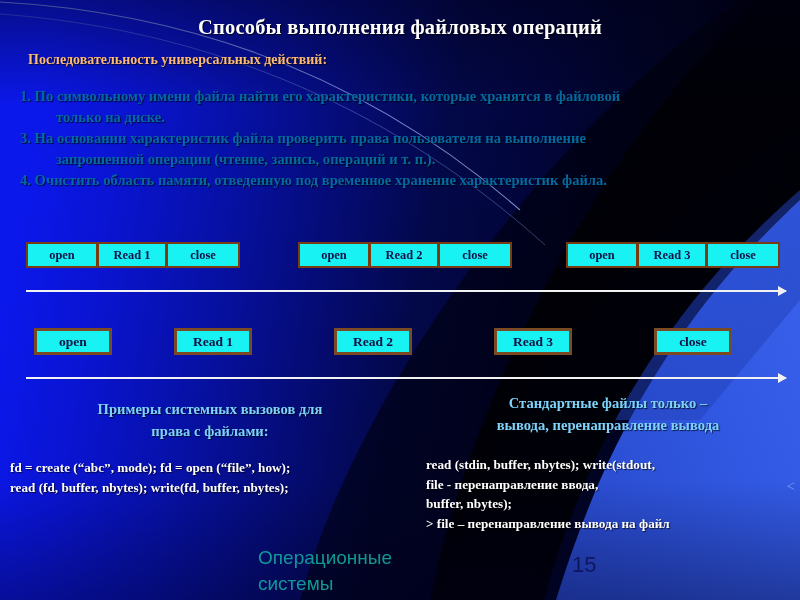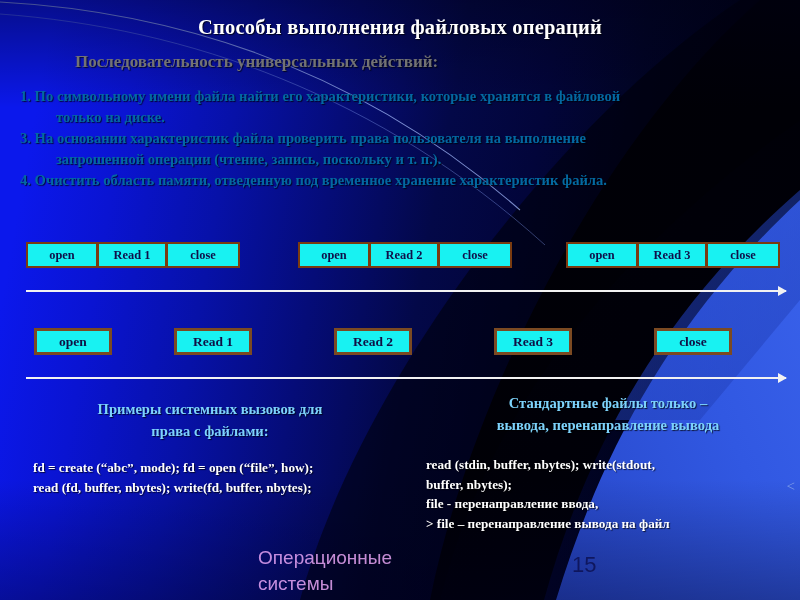--- a/index.html
+++ b/index.html
@@ -30,23 +30,22 @@
 
   
   .title {
     position:absolute; left:0; top:16px; width:800px; text-align:center;
     font-size:20.5px; font-weight:bold; color:#ffffff;
     letter-spacing:.2px;
     text-shadow:1px 1px 1px rgba(0,0,0,.75);
   }
   .subtitle {
     position:absolute; left:28px; top:52px;
-    font-size:17px; font-weight:bold; color:#737373;
-    text-shadow:1px 1px 1px rgba(0,0,0,.7);
-    margin-left:47px;
+    font-size:14px; font-weight:bold; color:#fdba74;
+    text-shadow:1px 1px 1px rgba(0,0,0,.7);
   }
   .steps { position:absolute; left:20px; top:86px; width:770px; }
   .step {
     font-size:14.6px; font-weight:bold; color:#0369a1; line-height:20.5px;
     text-shadow:1px 1px 1px rgba(0,0,0,.7);
     margin-bottom:1px;
   }
   .step .cont { display:block; padding-left:36px; }
 
   
@@ -97,21 +96,21 @@
     position:absolute; font-size:13.2px; font-weight:bold; color:#ffffff;
     line-height:19.5px;
     text-shadow:1px 1px 1px rgba(0,0,0,.7);
   }
   .lt-mark {
     position:absolute; right:5px; top:478px;
     font-size:15px; color:#7e9ce8; font-weight:normal;
   }
   .footer-text {
     position:absolute; left:258px; top:545px; width:220px;
-    font-size:19px; color:#f0abfc; line-height:26px;
+    font-size:19px; color:#14b8a6; line-height:26px;
     font-family:"Liberation Sans", sans-serif;
     opacity:.82;
   }
   .footer-num {
     position:absolute; left:572px; top:552px;
     font-size:22px; color:#0a0c48;
     font-family:"Liberation Sans", sans-serif;
     opacity:.75;
   }
 </style>
@@ -160,21 +159,21 @@
 
   <div class="steps">
     <div class="step">
       <span>1.</span>
       <span>По символьному имени файла найти его характеристики, которые хранятся в файловой</span>
       <span class="cont">только на диске.</span>
     </div>
     <div class="step">
       <span>3.</span>
       <span>На основании характеристик файла проверить права пользователя на выполнение</span>
-      <span class="cont">запрошенной операции (чтение, запись, поскольку и т. п.).</span>
+      <span class="cont">запрошенной операции (чтение, запись, операций и т. п.).</span>
     </div>
     <div class="step">
       <span>4.</span>
       <span>Очистить область памяти, отведенную под временное хранение характеристик файла.</span>
     </div>
   </div>
 
   <div class="grp joined" style="left:26px; top:242px;">
     <div class="cell" style="width:72px;">open</div>
     <div class="cell" style="width:70px;">Read 1</div>
@@ -206,33 +205,33 @@
 
   <div class="arrow" style="left:26px; top:373px; width:760px;">
     <div class="shaft"></div>
     <div class="head"></div>
   </div>
 
   <div class="blk-head" style="left:10px; top:398px; width:400px;">
     <div>Примеры системных вызовов для</div>
     <div>права с файлами:</div>
   </div>
-  <div class="blk-body" style="left:10px; top:458px; width:410px;margin-left:23px;">
+  <div class="blk-body" style="left:10px; top:458px; width:410px;">
     <div>fd = create (“abc”, mode);   fd = open (“file”, how);</div>
     <div>read (fd, buffer, nbytes);   write(fd, buffer, nbytes);</div>
   </div>
 
   <div class="blk-head" style="left:424px; top:392px; width:368px;">
     <div>Стандартные файлы только –</div>
     <div>вывода, перенаправление вывода</div>
   </div>
   <div class="blk-body" style="left:426px; top:455px; width:372px;">
     <div>read (stdin, buffer, nbytes);   write(stdout,</div>
+    <div>file  - перенаправление ввода,</div>
     <div>buffer, nbytes);</div>
-    <div>file  - перенаправление ввода,</div>
     <div>&gt; file – перенаправление вывода на файл</div>
   </div>
 
   <div class="lt-mark">&lt;</div>
 
   <div class="footer-text">
     <div>Операционные</div>
     <div>системы</div>
   </div>
   <div class="footer-num">15</div>

